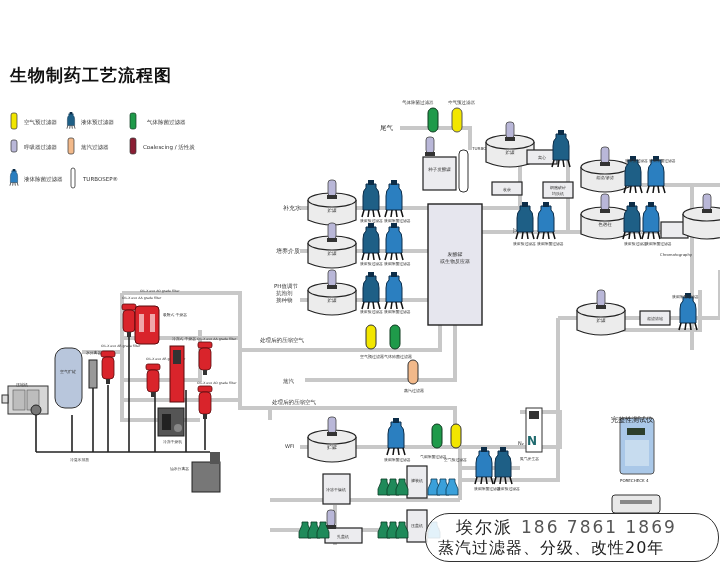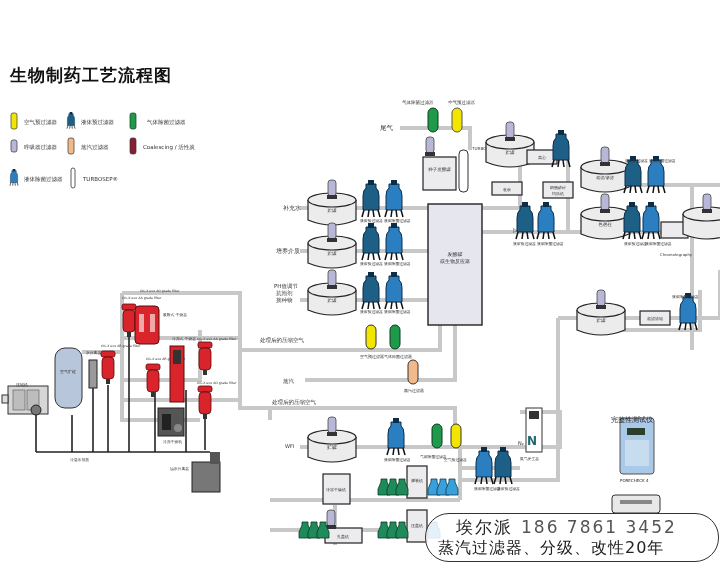--- a/index.html
+++ b/index.html
@@ -386,16 +386,16 @@
       <rect x="625" y="440" width="24" height="26" fill="#c7dcef"></rect>
       <rect x="612" y="495" width="48" height="18" rx="3" fill="#e8e8e8" stroke="#333"></rect>
       <rect x="620" y="500" width="32" height="4" fill="#888"></rect>
     </g>
   </svg>
 
   <div style="position:absolute;left:611px;top:403px;font-size:7px;color:#222;margin-top:12px;">完整性测试仪</div>
   <div style="position:absolute;left:620px;top:478px;font-size:4px;color:#222;">PORECHECK 4</div>
 
   <div class="wm">
-    <div class="wm1"><span>埃尔派</span><span class="num">186 7861 3452</span></div>
+    <div class="wm1"><span>埃尔派</span><span class="num">186 7861 1869</span></div>
     <div class="wm2">蒸汽过滤器、分级、改性20年</div>
   </div>
 </div>
 
 </body></html>

